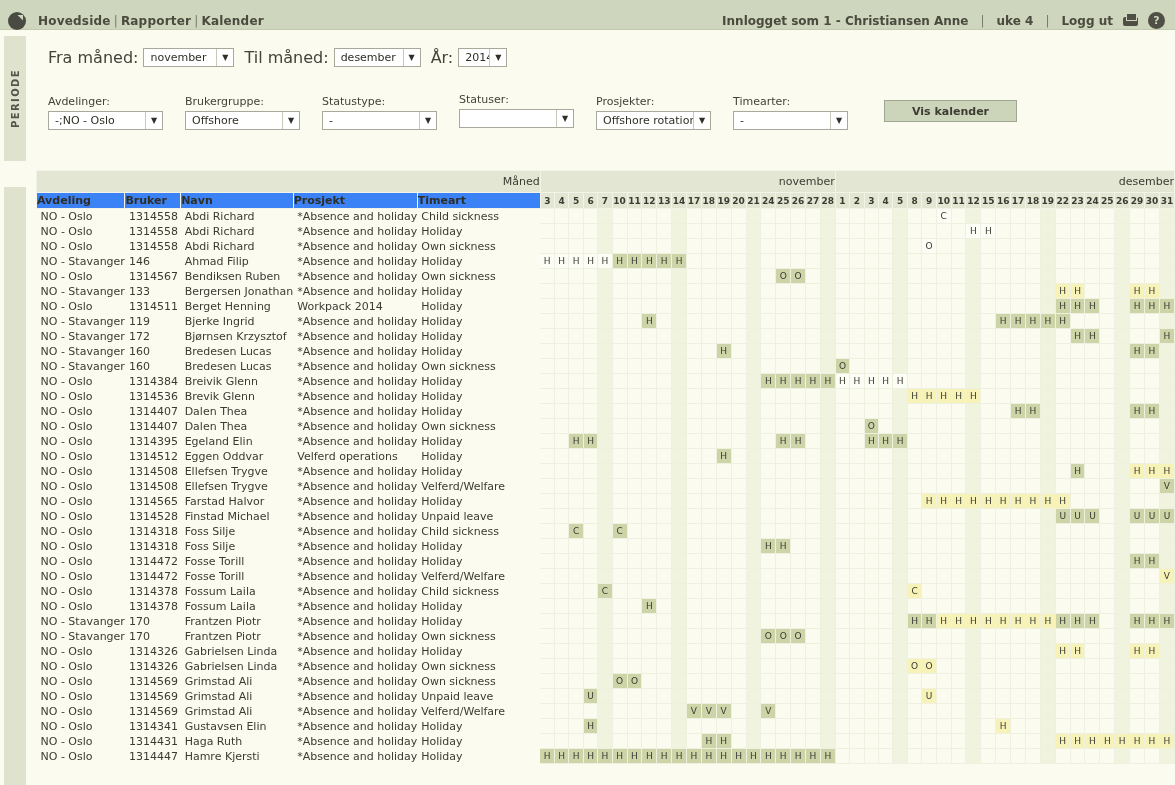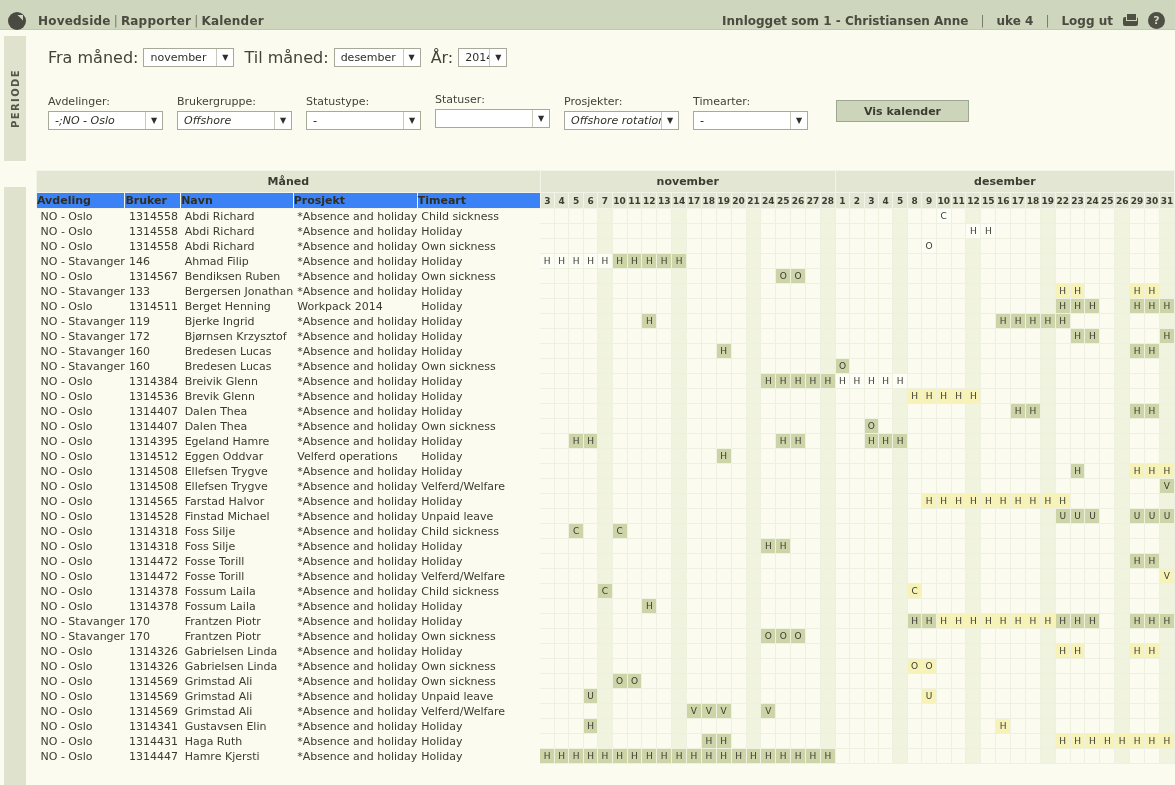--- a/index.html
+++ b/index.html
@@ -125,21 +125,21 @@
     background: #fff;
   }
   .selbox .arrow {
     width: 17px;
     border-left: 1px solid #c9c9ba;
     display: flex; align-items: center; justify-content: center;
     font-size: 8px; color: #2f2f28; background: #fff;
   }
   .fgroup { margin-right: 14px; }
   .fgroup .glabel { font-size: 11px; color: #43433a; display: block; margin-bottom: 3px; }
-  .fgroup .selbox { margin-right: 0; font-style: italic; }
+  .fgroup .selbox { margin-right: 8px; }
   #row2 { display: flex; align-items: flex-end; margin-top: 26px; }
   #vis-kalender {
     margin-left: 14px;
     background: #ccd4ba;
     border: 1px solid #9ea793;
     height: 22px;
     padding: 0 27px;
     font-size: 11px; font-weight: bold; color: #3c3c33;
     cursor: pointer;
     display: flex; align-items: center;
@@ -150,24 +150,24 @@
   #calwrap { padding-left: 6px; }
   table.cal {
     border-collapse: collapse;
     font-size: 10px;
     table-layout: fixed;
   }
   table.cal td, table.cal th { padding: 0; }
   .hcell {
     background: #e2e6d2;
     border: 1px solid #f3f4e8;
-    font-weight: bold;
+    font-weight: normal;
     font-size: 11px;
     color: #3c3c33;
-    text-align: center;
+    text-align: right;
     height: 22px;
   }
   .daynum {
     background: #e2e6d2;
     border-right: 1px solid #f3f4e8;
     border-bottom: 1px solid #f3f4e8;
     font-weight: bold;
     font-size: 9px;
     color: #3c3c33;
     text-align: center;
@@ -1115,21 +1115,21 @@
               <td class="day"></td>
               <td class="day"></td>
               <td class="day we"></td>
               <td class="day"></td>
               <td class="day"></td>
               <td class="day we"></td>
             </tr>
             <tr class="drow">
               <td class="lblcell c-avdeling">NO - Oslo</td>
               <td class="lblcell c-bruker">1314395</td>
-              <td class="lblcell c-navn">Egeland Hamre</td>
+              <td class="lblcell c-navn">Egeland Elin</td>
               <td class="lblcell c-prosjekt">*Absence and holiday</td>
               <td class="lblcell c-timeart">Holiday</td>
               <td class="day"></td>
               <td class="day"></td>
               <td class="day mk-g">H</td>
               <td class="day mk-g">H</td>
               <td class="day we"></td>
               <td class="day"></td>
               <td class="day"></td>
               <td class="day"></td>

